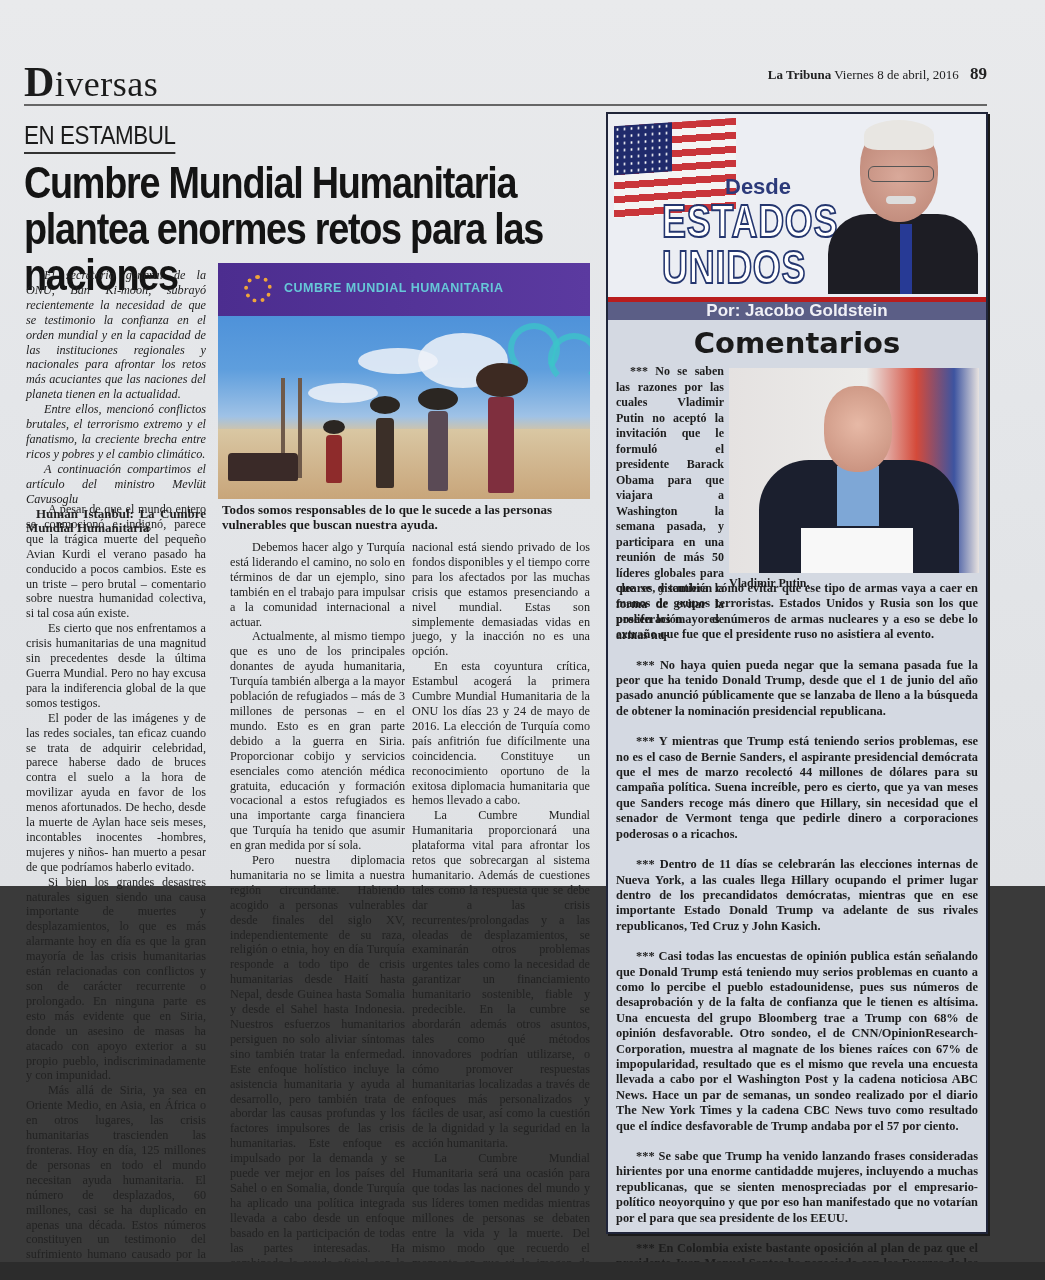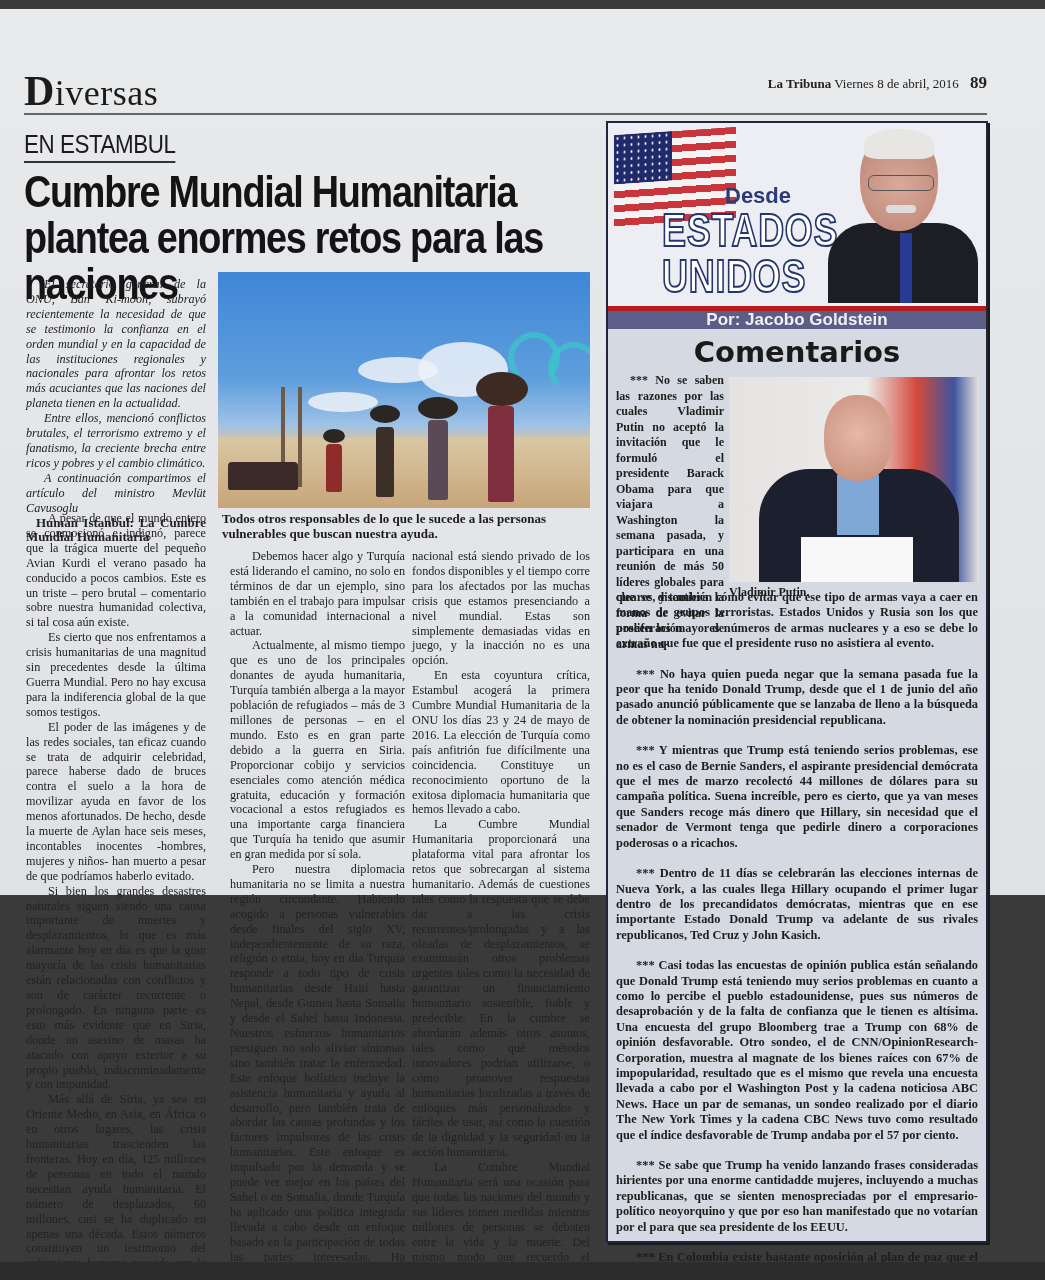--- a/index.html
+++ b/index.html
@@ -1,17 +1,17 @@
 <!DOCTYPE html>
 <html><head>
 <meta charset="utf-8">
 <style>
   html,body{margin:0;padding:0;}
   body{width:1045px;height:1280px;background:#3a3a3a;position:relative;overflow:hidden;font-family:"Liberation Serif",serif;}
-  .page{position:absolute;left:0;top:9px;width:1045px;height:886px;background:linear-gradient(180deg,#e9eaec 0%,#e4e6e9 45%,#dfe1e4 100%);}
+  .page{position:absolute;left:0;top:0;width:1045px;height:886px;background:linear-gradient(180deg,#e9eaec 0%,#e4e6e9 45%,#dfe1e4 100%);}
   .section-title{position:absolute;left:24px;top:58px;font-family:"Liberation Serif",serif;font-size:36px;color:#1b1b1b;letter-spacing:0.5px;}
   .section-title b{font-size:42px;}
   .masthead{position:absolute;right:58px;top:64px;font-size:13px;color:#222;}
   .masthead .paper{font-weight:bold;}
   .masthead .pageno{font-weight:bold;font-size:17px;margin-left:8px;}
   .rule{position:absolute;left:24px;right:58px;top:104px;height:2px;background:#666;}
   .kicker{position:absolute;left:24px;top:120px;font-family:"Liberation Sans",sans-serif;font-size:26px;color:#1b1b1b;border-bottom:2px solid #333;padding-bottom:1px;letter-spacing:-0.5px;transform:scaleX(0.86);transform-origin:left;}
   .headline{position:absolute;left:24px;top:160px;width:680px;font-family:"Liberation Sans",sans-serif;font-weight:bold;font-size:45px;line-height:46px;color:#141414;letter-spacing:-1.5px;transform:scaleX(0.84);transform-origin:left;}
   .col{position:absolute;font-size:12.2px;line-height:14.9px;color:#222;text-align:justify;hyphens:manual;}
   .col p{margin:0;text-indent:22px;}
@@ -80,39 +80,43 @@
   <div class="headline">Cumbre Mundial Humanitaria plantea enormes retos para las naciones</div>
 
   <div class="col lead">
     <p>El secretario general de la ONU, Ban Ki-moon, subrayó recientemente la necesidad de que se testimonio la confianza en el orden mundial y en la capacidad de las instituciones regionales y nacionales para afrontar los retos más acuciantes que las naciones del planeta tienen en la actualidad.</p>
     <p>Entre ellos, mencionó conflictos brutales, el terrorismo extremo y el fanatismo, la creciente brecha entre ricos y pobres y el cambio climático.</p>
     <p>A continuación compartimos el artículo del ministro Mevlüt Cavusoglu</p>
     <p class="sub">Human Istanbul: La Cumbre Mundial Humanitaria</p>
   </div>
 
   <div class="photo">
+    <div class="banner">
+      <div class="logo"></div>
+      <div class="btext">CUMBRE MUNDIAL HUMANITARIA</div>
+    </div>
     <div class="cloud" style="left:140px;top:85px;width:80px;height:26px;"></div>
     <div class="cloud" style="left:200px;top:70px;width:90px;height:55px;"></div>
     <div class="cloud" style="left:90px;top:120px;width:70px;height:20px;"></div>
     <div class="swirl" style="left:290px;top:60px;width:40px;height:40px;"></div>
     <div class="swirl" style="left:330px;top:70px;width:40px;height:40px;"></div>
     <div class="ground"></div>
     <div class="pole" style="left:63px;top:115px;width:4px;height:100px;"></div>
     <div class="pole" style="left:80px;top:115px;width:4px;height:100px;"></div>
     <div class="person" style="left:10px;top:190px;width:70px;height:28px;"></div>
     <div class="load" style="left:105px;top:157px;width:22px;height:14px;"></div>
     <div class="person" style="left:108px;top:172px;width:16px;height:48px;background:#8e2b2b;"></div>
     <div class="load" style="left:152px;top:133px;width:30px;height:18px;"></div>
     <div class="person" style="left:158px;top:155px;width:18px;height:70px;background:#3b2f28;"></div>
     <div class="load" style="left:200px;top:125px;width:40px;height:22px;"></div>
     <div class="person" style="left:210px;top:148px;width:20px;height:80px;background:#5a4a55;"></div>
     <div class="load" style="left:258px;top:100px;width:52px;height:34px;background:#3d2a22;"></div>
     <div class="person" style="left:270px;top:134px;width:26px;height:96px;background:#7f2f3e;"></div>
   </div>
-  <div class="caption">Todos otros responsables de lo que le sucede a las personas vulnerables que buscan nuestra ayuda.</div>
+  <div class="caption">Todos somos responsables de lo que le sucede a las personas vulnerables que buscan nuestra ayuda.</div>
 
   <div class="col c1">
     <p>A pesar de que el mundo entero se conmocionó e indignó, parece que la trágica muerte del pequeño Avian Kurdi el verano pasado ha conducido a pocos cambios. Este es un triste – pero brutal – comentario sobre nuestra humanidad colectiva, si tal cosa aún existe.</p>
     <p>Es cierto que nos enfrentamos a crisis humanitarias de una magnitud sin precedentes desde la última Guerra Mundial. Pero no hay excusa para la indiferencia global de la que somos testigos.</p>
     <p>El poder de las imágenes y de las redes sociales, tan eficaz cuando se trata de adquirir celebridad, parece haberse dado de bruces contra el suelo a la hora de movilizar ayuda en favor de los menos afortunados. De hecho, desde la muerte de Aylan hace seis meses, incontables inocentes -hombres, mujeres y niños- han muerto a pesar de que podríamos haberlo evitado.</p>
     <p>Si bien los grandes desastres naturales siguen siendo una causa importante de muertes y desplazamientos, lo que es más alarmante hoy en día es que la gran mayoría de las crisis humanitarias están relacionadas con conflictos y son de carácter recurrente o prolongado. En ninguna parte es esto más evidente que en Siria, donde un asesino de masas ha atacado con apoyo exterior a su propio pueblo, indiscriminadamente y con impunidad.</p>
     <p>Más allá de Siria, ya sea en Oriente Medio, en Asia, en África o en otros lugares, las crisis humanitarias trascienden las fronteras. Hoy en día, 125 millones de personas en todo el mundo necesitan ayuda humanitaria. El número de desplazados, 60 millones, casi se ha duplicado en apenas una década. Estos números constituyen un testimonio del sufrimiento humano causado por la creciente complejidad de las crisis humanitarias, de nuestra incapacidad y falta de voluntad para hacerles frente, y de la brecha financiera, cada vez más amplia, que hay entre necesidades crecientes y recursos limitados.</p>
   </div>
 
   <div class="col c2">

